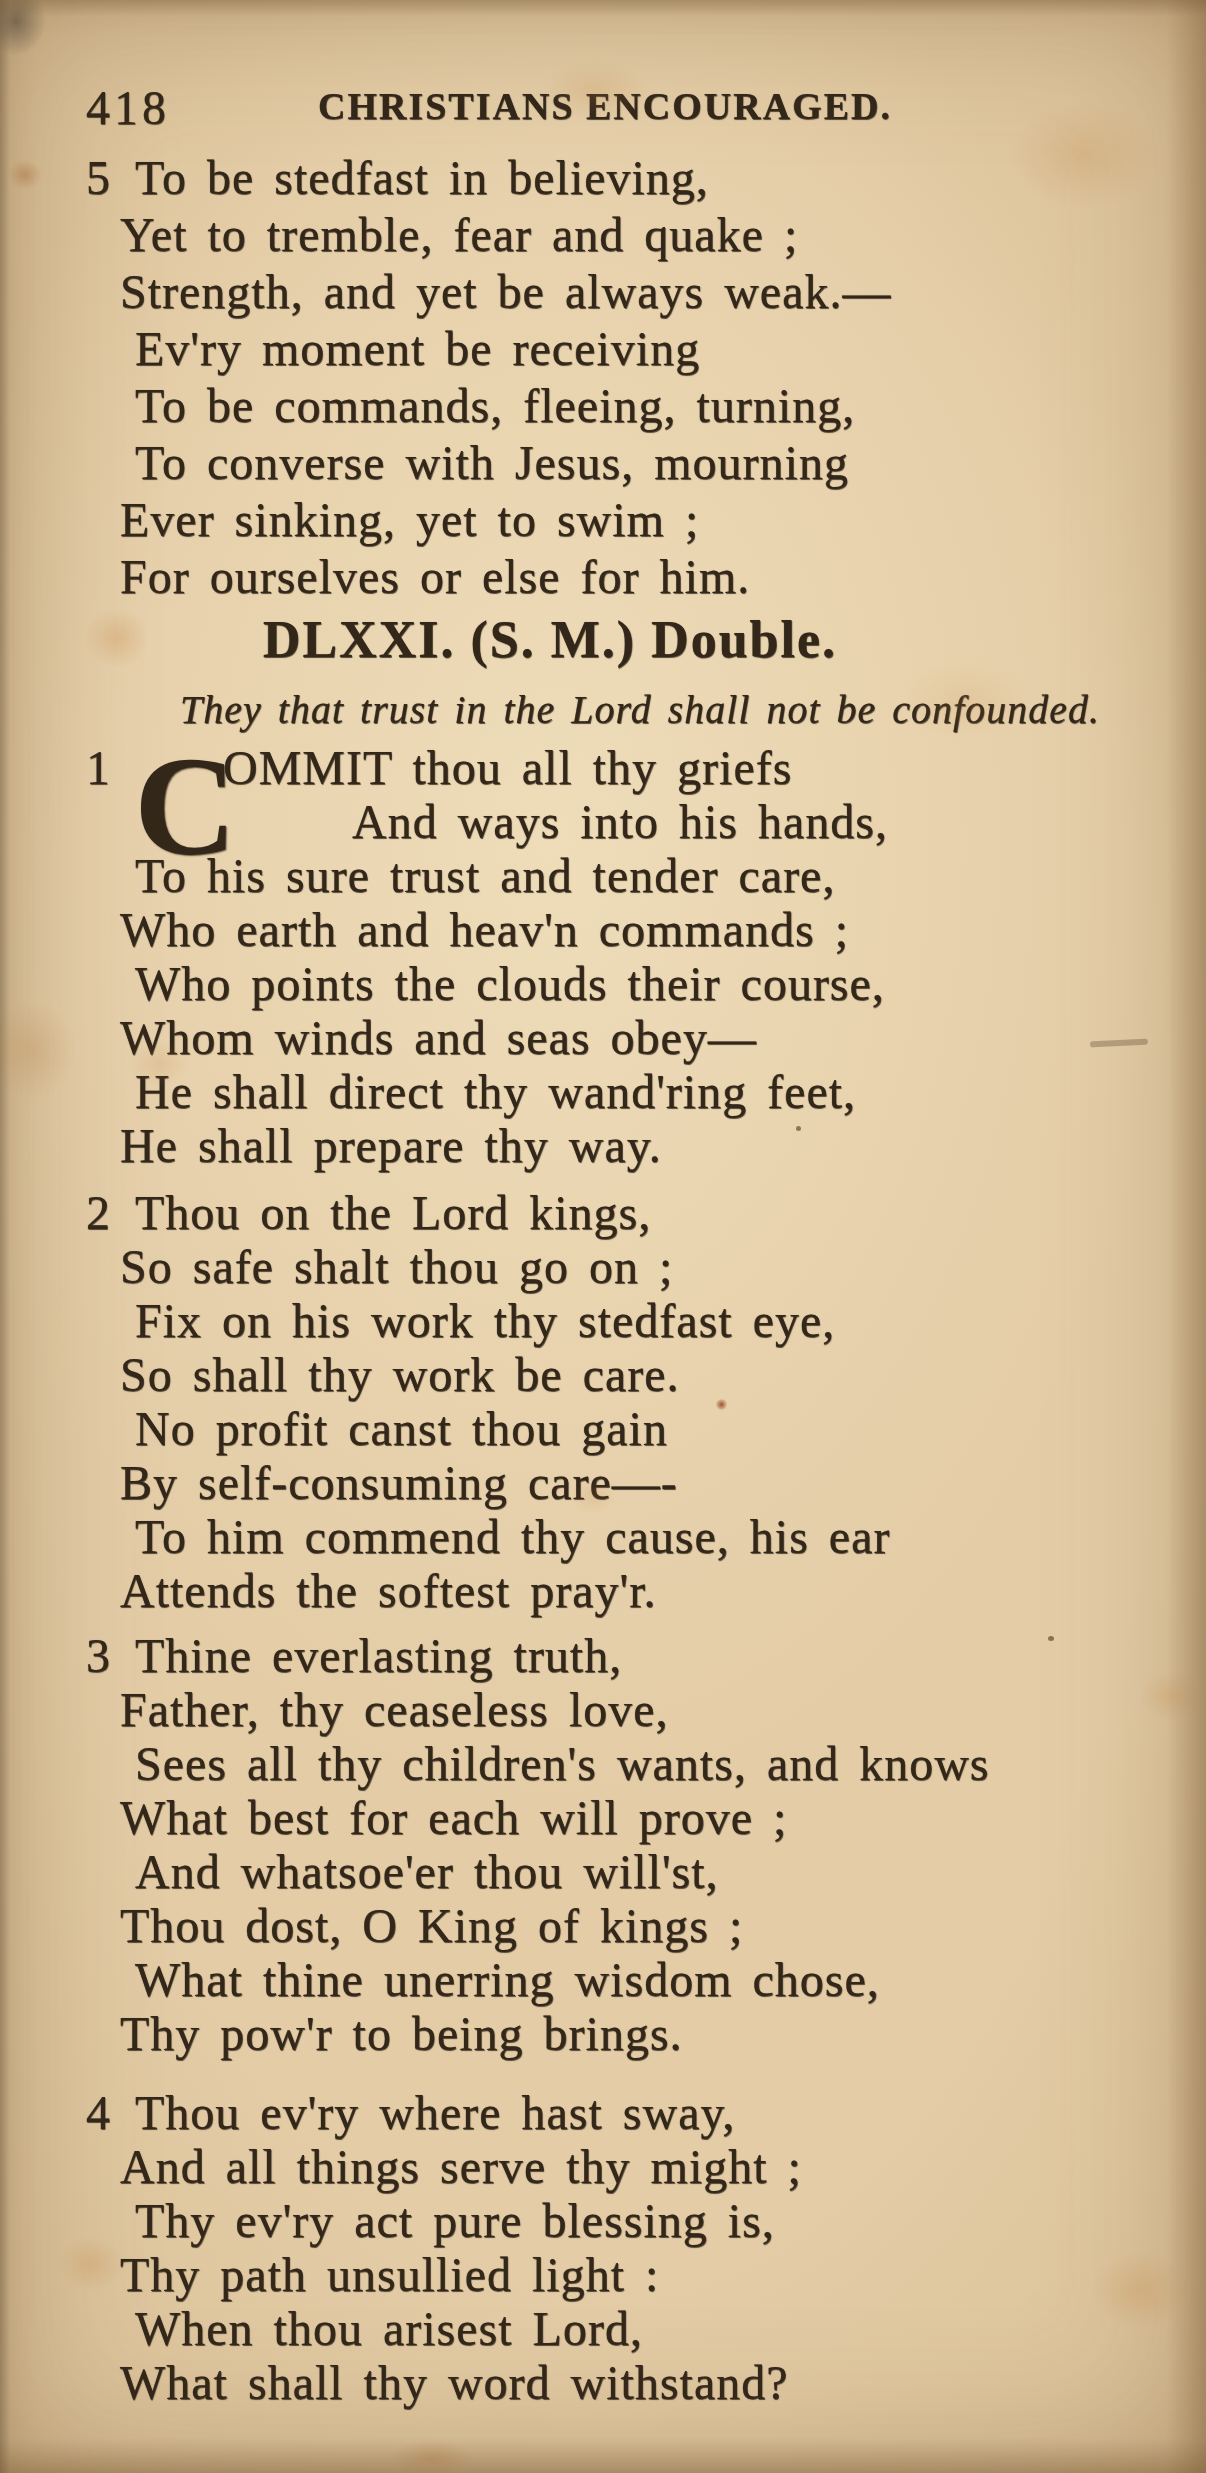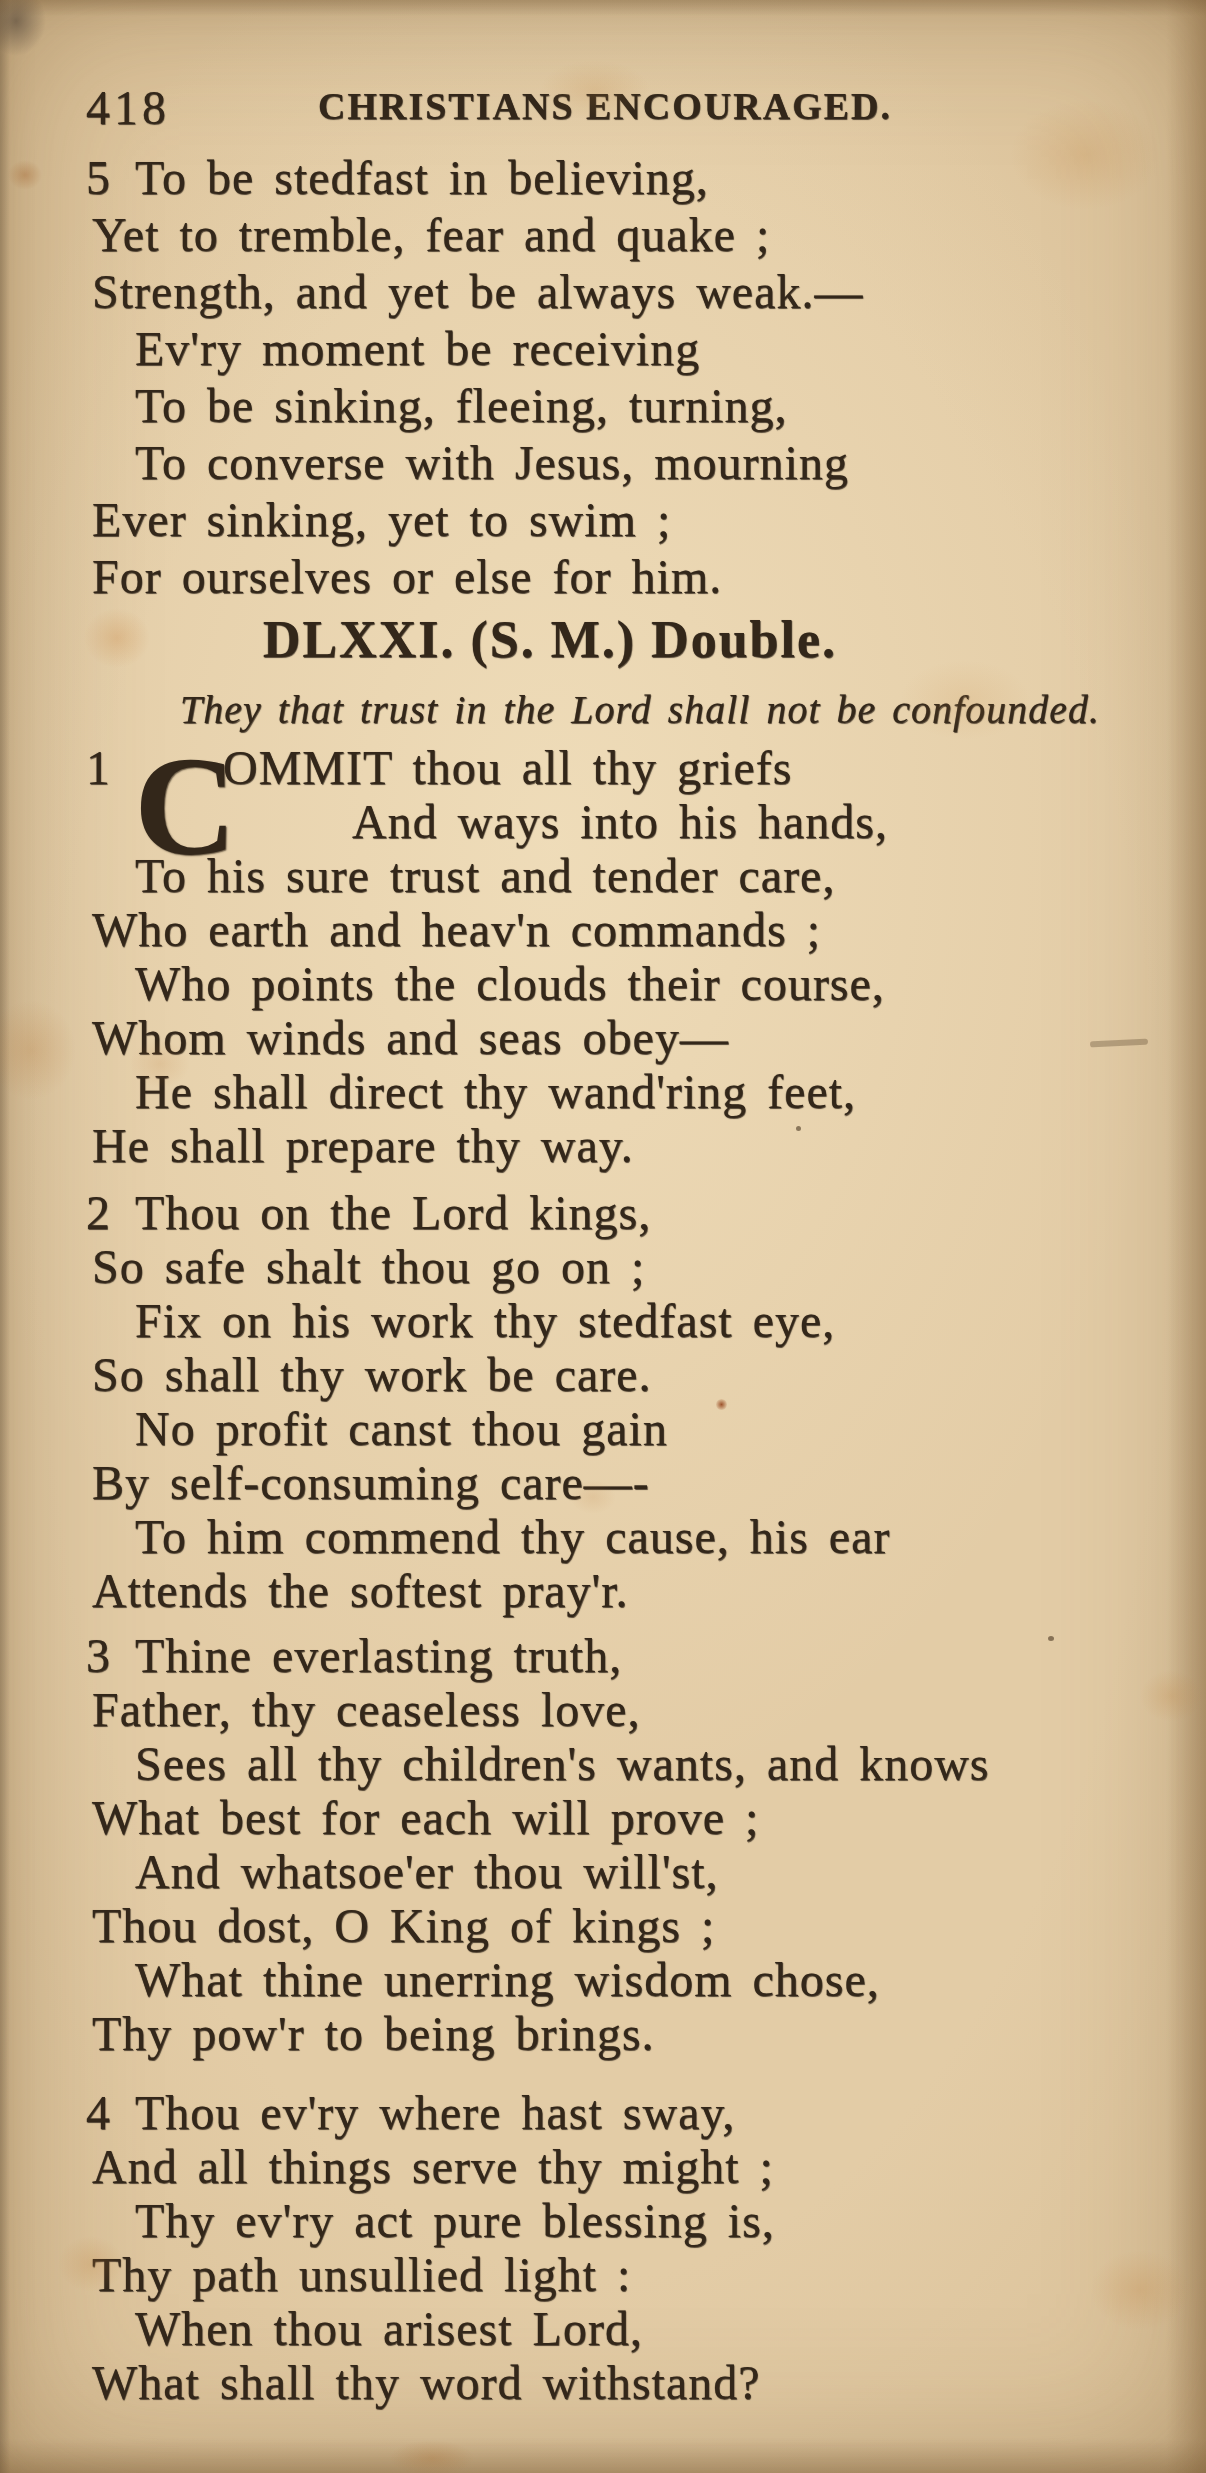--- a/index.html
+++ b/index.html
@@ -14,21 +14,21 @@
       radial-gradient(ellipse 900px 1400px at 46% 34%, rgba(248,233,200,0.55), rgba(248,233,200,0) 70%),
       radial-gradient(ellipse 1400px 2600px at 50% 50%, #e3cca6 40%, #d5ba90 75%, #c3a377 100%);
     box-shadow:inset 0 0 150px rgba(110,78,38,0.38), inset 0 0 35px rgba(110,78,38,0.22);
   }
   .txt{text-shadow:0.6px 0.6px 0.9px rgba(49,37,26,0.8), -0.3px -0.3px 0.7px rgba(49,37,26,0.45);}
   .pageno{position:absolute;left:86px;top:80px;font-size:48px;letter-spacing:4px;}
   .runhead{position:absolute;left:318px;top:84px;font-size:38px;font-weight:bold;letter-spacing:2px;}
   .stanza{position:absolute;left:0;width:1206px;}
   .stanza .line{position:relative;line-height:54px;height:54px;font-size:48px;letter-spacing:1px;word-spacing:7px;padding-left:135px;white-space:nowrap;}
   .v5 .line{line-height:57px;height:57px;}
-  .line.ind{padding-left:92px;}
+  .line.ind{padding-left:120px;}
   .line.ind2{padding-left:330px;margin-left:22px;}
   .line.first1{padding-left:223px;}
   .vnum{position:absolute;left:86px;top:0;}
   .v5{top:149px;}
   .v1{top:741px;}
   .v2{top:1186px;}
   .v3{top:1629px;}
   .v4{top:2086px;}
   .hymn-heading{position:absolute;left:0;top:610px;width:1010px;text-align:center;padding-left:90px;box-sizing:border-box;font-size:52px;font-weight:bold;letter-spacing:2px;line-height:60px;}
   .epigraph{position:absolute;left:0;top:687px;width:1206px;text-align:center;padding-left:74px;box-sizing:border-box;font-size:40px;font-style:italic;letter-spacing:1px;word-spacing:5px;line-height:46px;}
@@ -50,21 +50,21 @@
 <div class="page">
 
   <div class="pageno txt">418</div>
   <div class="runhead txt">CHRISTIANS ENCOURAGED.</div>
 
   <div class="stanza v5">
     <div class="line txt"><span class="vnum">5</span><span>To be stedfast in believing,</span></div>
     <div class="line ind txt">Yet to tremble, fear and quake ;</div>
     <div class="line ind txt">Strength, and yet be always weak.—</div>
     <div class="line txt">Ev'ry moment be receiving</div>
-    <div class="line txt">To be sinking, fleeing, turning,</div>
+    <div class="line txt">To be commands, fleeing, turning,</div>
     <div class="line txt">To converse with Jesus, mourning</div>
     <div class="line ind txt">Ever sinking, yet to swim ;</div>
     <div class="line ind txt">For ourselves or else for him.</div>
   </div>
 
   <div class="hymn-heading txt">DLXXI. (S. M.) Double.</div>
   <div class="epigraph txt">They that trust in the Lord shall not be confounded.</div>
 
   <div class="dropcap">C</div>
   <div class="stanza v1">

